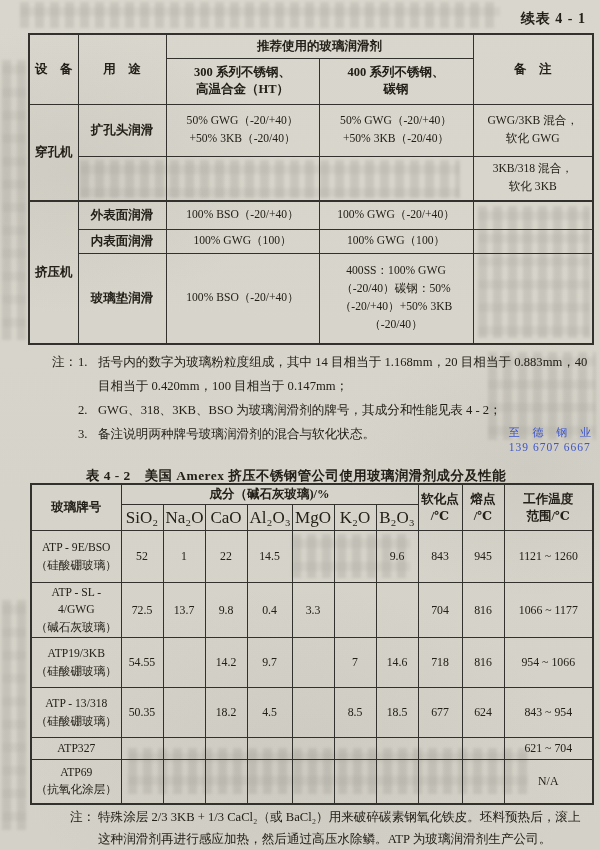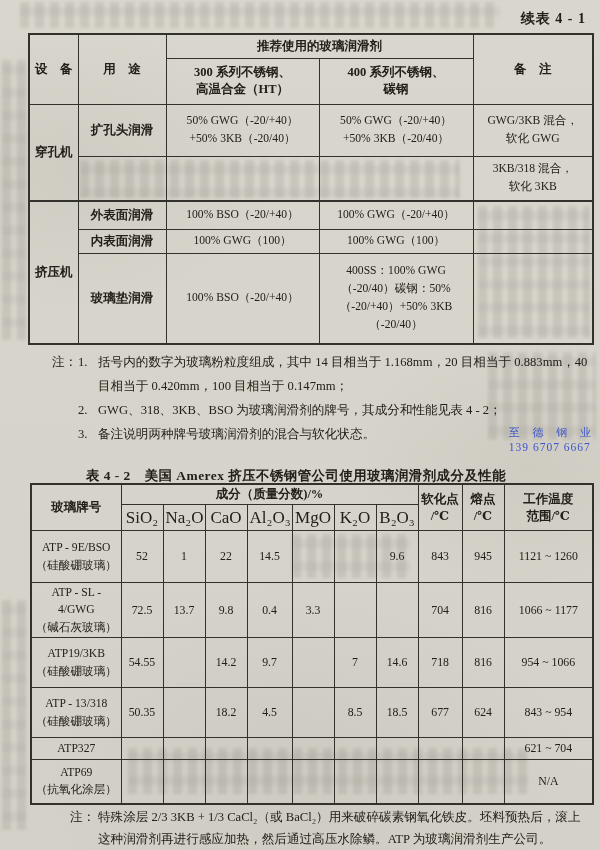--- a/index.html
+++ b/index.html
@@ -156,21 +156,21 @@
         <col style="width:42px">
         <col style="width:42px">
         <col style="width:42px">
         <col style="width:44px">
         <col style="width:42px">
         <col style="width:89px">
     </colgroup>
     <tbody>
       <tr style="height:20px">
         <td rowspan="2" class="lbl">玻璃牌号</td>
-        <td colspan="7" class="lbl">成分（质量分数)/%</td>
+        <td colspan="7" class="lbl">成分（碱石灰玻璃)/%</td>
         <td rowspan="2" class="lbl ml">软化点
 /℃</td>
         <td rowspan="2" class="lbl ml">熔点
 /℃</td>
         <td rowspan="2" class="lbl ml">工作温度
 范围/℃</td>
       </tr>
       <tr style="height:26px">
         <td class="oxhdr">SiO₂</td>
         <td class="oxhdr">Na₂O</td>

